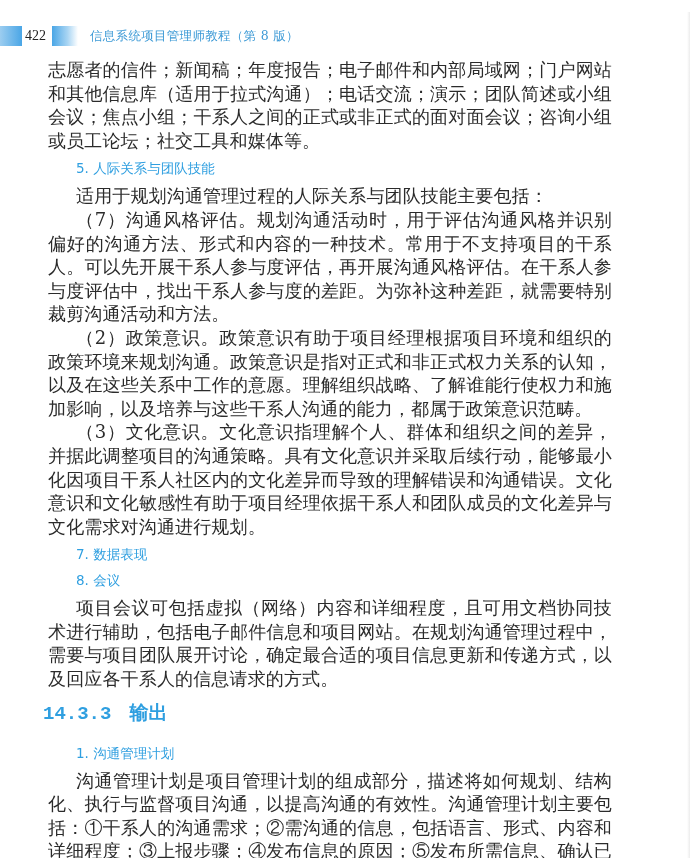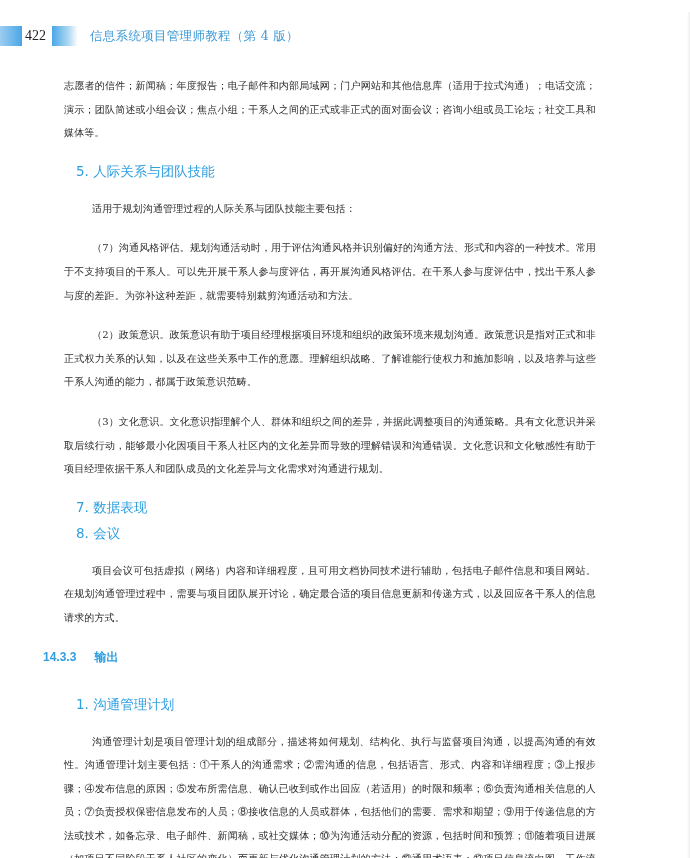--- a/index.html
+++ b/index.html
@@ -56,61 +56,61 @@
       color: #3d9ad6;
       letter-spacing: 0.3px;
     }
     .content {
       position: absolute;
       left: 48px;
       top: 46px;
       width: 564px;
     }
     p.para {
-      margin: 16px;
-      font-size: 10px;
+      margin: 0;
+      font-size: 18px;
       line-height: 23.6px;
       text-align: justify;
       text-indent: 28px;
       letter-spacing: 0.15px;
     }
     p.para.noindent { text-indent: 0; }
     .subhead {
       font-family: "DejaVu Sans", "Liberation Sans", sans-serif;
       font-size: 13.5px;
       color: #2f9fe0;
       margin: 6px 0 6px 28px;
       line-height: 20px;
     }
     .sechead {
-      font-family: Liberation Sans, sans-serif;
+      font-family: Liberation Mono, monospace;
       font-weight: bold;
-      font-size: 12px;
+      font-size: 19px;
       color: #2f9fe0;
-      margin: 12px 0 26px -5px;
+      margin: 12px 0 18px -5px;
       line-height: 22px;
     }
     .sechead .num { margin-right: 18px; }
     .right-edge {
       position: absolute;
       right: 0; top: 0;
       width: 3px; height: 858px;
       background: linear-gradient(90deg, #ffffff, #ececec);
     }
   </style>
 </head>
 <body>
 
 <div class="page">
 
   <div class="header">
     <div class="hdr-bar-left"></div>
     <div class="hdr-page-num">422</div>
     <div class="hdr-bar-right"></div>
-    <div class="hdr-title">信息系统项目管理师教程（第 4 版）</div>
+    <div class="hdr-title">信息系统项目管理师教程（第 8 版）</div>
   </div>
 
   <div class="content">
 
     <p class="para noindent">志愿者的信件；新闻稿；年度报告；电子邮件和内部局域网；门户网站和其他信息库（适用于拉式沟通）；电话交流；演示；团队简述或小组会议；焦点小组；干系人之间的正式或非正式的面对面会议；咨询小组或员工论坛；社交工具和媒体等。</p>
 
     <div class="subhead">5. 人际关系与团队技能</div>
     <p class="para">适用于规划沟通管理过程的人际关系与团队技能主要包括：</p>
     <p class="para">（7）沟通风格评估。规划沟通活动时，用于评估沟通风格并识别偏好的沟通方法、形式和内容的一种技术。常用于不支持项目的干系人。可以先开展干系人参与度评估，再开展沟通风格评估。在干系人参与度评估中，找出干系人参与度的差距。为弥补这种差距，就需要特别裁剪沟通活动和方法。</p>
     <p class="para">（2）政策意识。政策意识有助于项目经理根据项目环境和组织的政策环境来规划沟通。政策意识是指对正式和非正式权力关系的认知，以及在这些关系中工作的意愿。理解组织战略、了解谁能行使权力和施加影响，以及培养与这些干系人沟通的能力，都属于政策意识范畴。</p>

